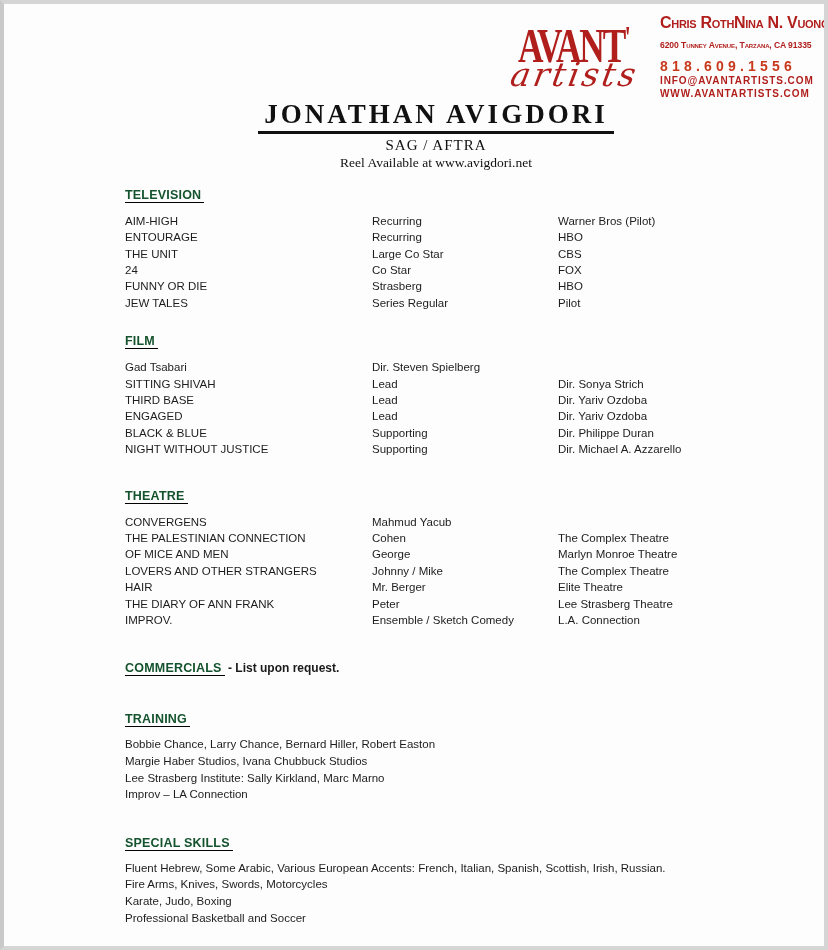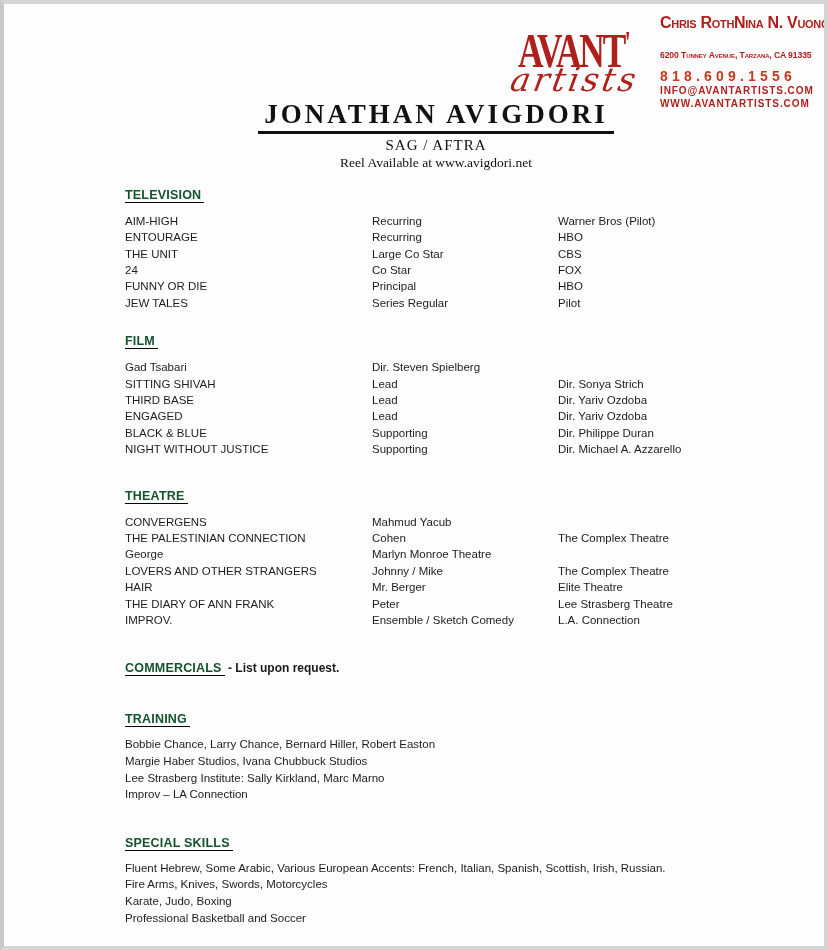--- a/index.html
+++ b/index.html
@@ -37,21 +37,21 @@
     font-size:33px;letter-spacing:3px;margin-top:-16px;margin-left:-4px;
     transform:skewX(-10deg);transform-origin:left top;
   }
   .contact{width:158px;margin-left:6px;color:var(--brand);line-height:1.15;}
   .agents{
     font-weight:bold;font-variant:small-caps;font-size:16px;
     letter-spacing:-.3px;white-space:nowrap;display:flex;justify-content:space-between;
   }
   .address{
     font-weight:bold;font-variant:small-caps;font-size:8.6px;
-    letter-spacing:-.1px;white-space:nowrap;margin-top:19px;
+    letter-spacing:-.1px;white-space:nowrap;margin-top:9px;
   }
   .phone{
     color:var(--accent);font-weight:bold;font-size:14px;
     letter-spacing:4.2px;white-space:nowrap;margin-top:7px;
   }
   .email,.website{
     font-weight:bold;font-size:10px;letter-spacing:.9px;
     text-transform:uppercase;white-space:nowrap;margin-top:1px;
   }
 
@@ -136,21 +136,21 @@
             <div>Large Co Star</div>
             <div>CBS</div>
           </div>
           <div class="crow">
             <div>24</div>
             <div>Co Star</div>
             <div>FOX</div>
           </div>
           <div class="crow">
             <div>FUNNY OR DIE</div>
-            <div>Principal</div>
+            <div>Strasberg</div>
             <div>HBO</div>
           </div>
           <div class="crow">
             <div>JEW TALES</div>
             <div>Series Regular</div>
             <div>Pilot</div>
           </div>
         </section>
         <section class="sec-film">
           <div style="margin-bottom: 5px;"><span class="sec-title">FILM</span></div>
@@ -189,20 +189,21 @@
           <div class="crow">
             <div>CONVERGENS</div>
             <div>Mahmud Yacub</div>
           </div>
           <div class="crow">
             <div>THE PALESTINIAN CONNECTION</div>
             <div>Cohen</div>
             <div>The Complex Theatre</div>
           </div>
           <div class="crow">
+            <div>OF MICE AND MEN</div>
             <div>George</div>
             <div>Marlyn Monroe Theatre</div>
           </div>
           <div class="crow">
             <div>LOVERS AND OTHER STRANGERS</div>
             <div>Johnny / Mike</div>
             <div>The Complex Theatre</div>
           </div>
           <div class="crow">
             <div>HAIR</div>

